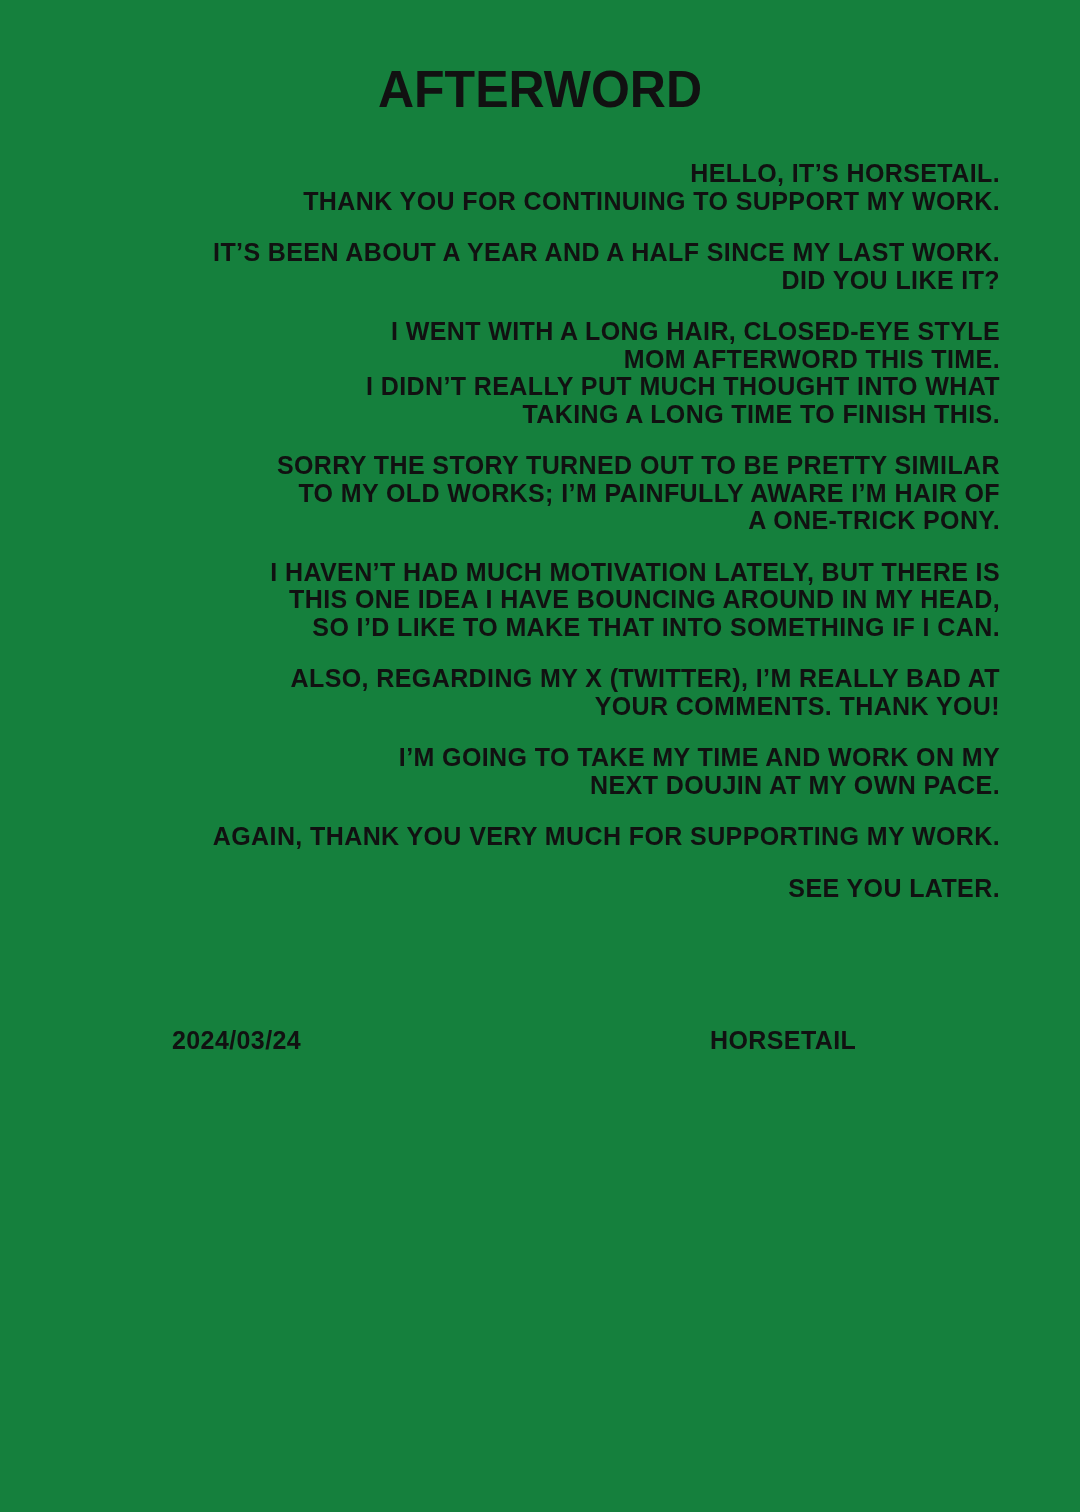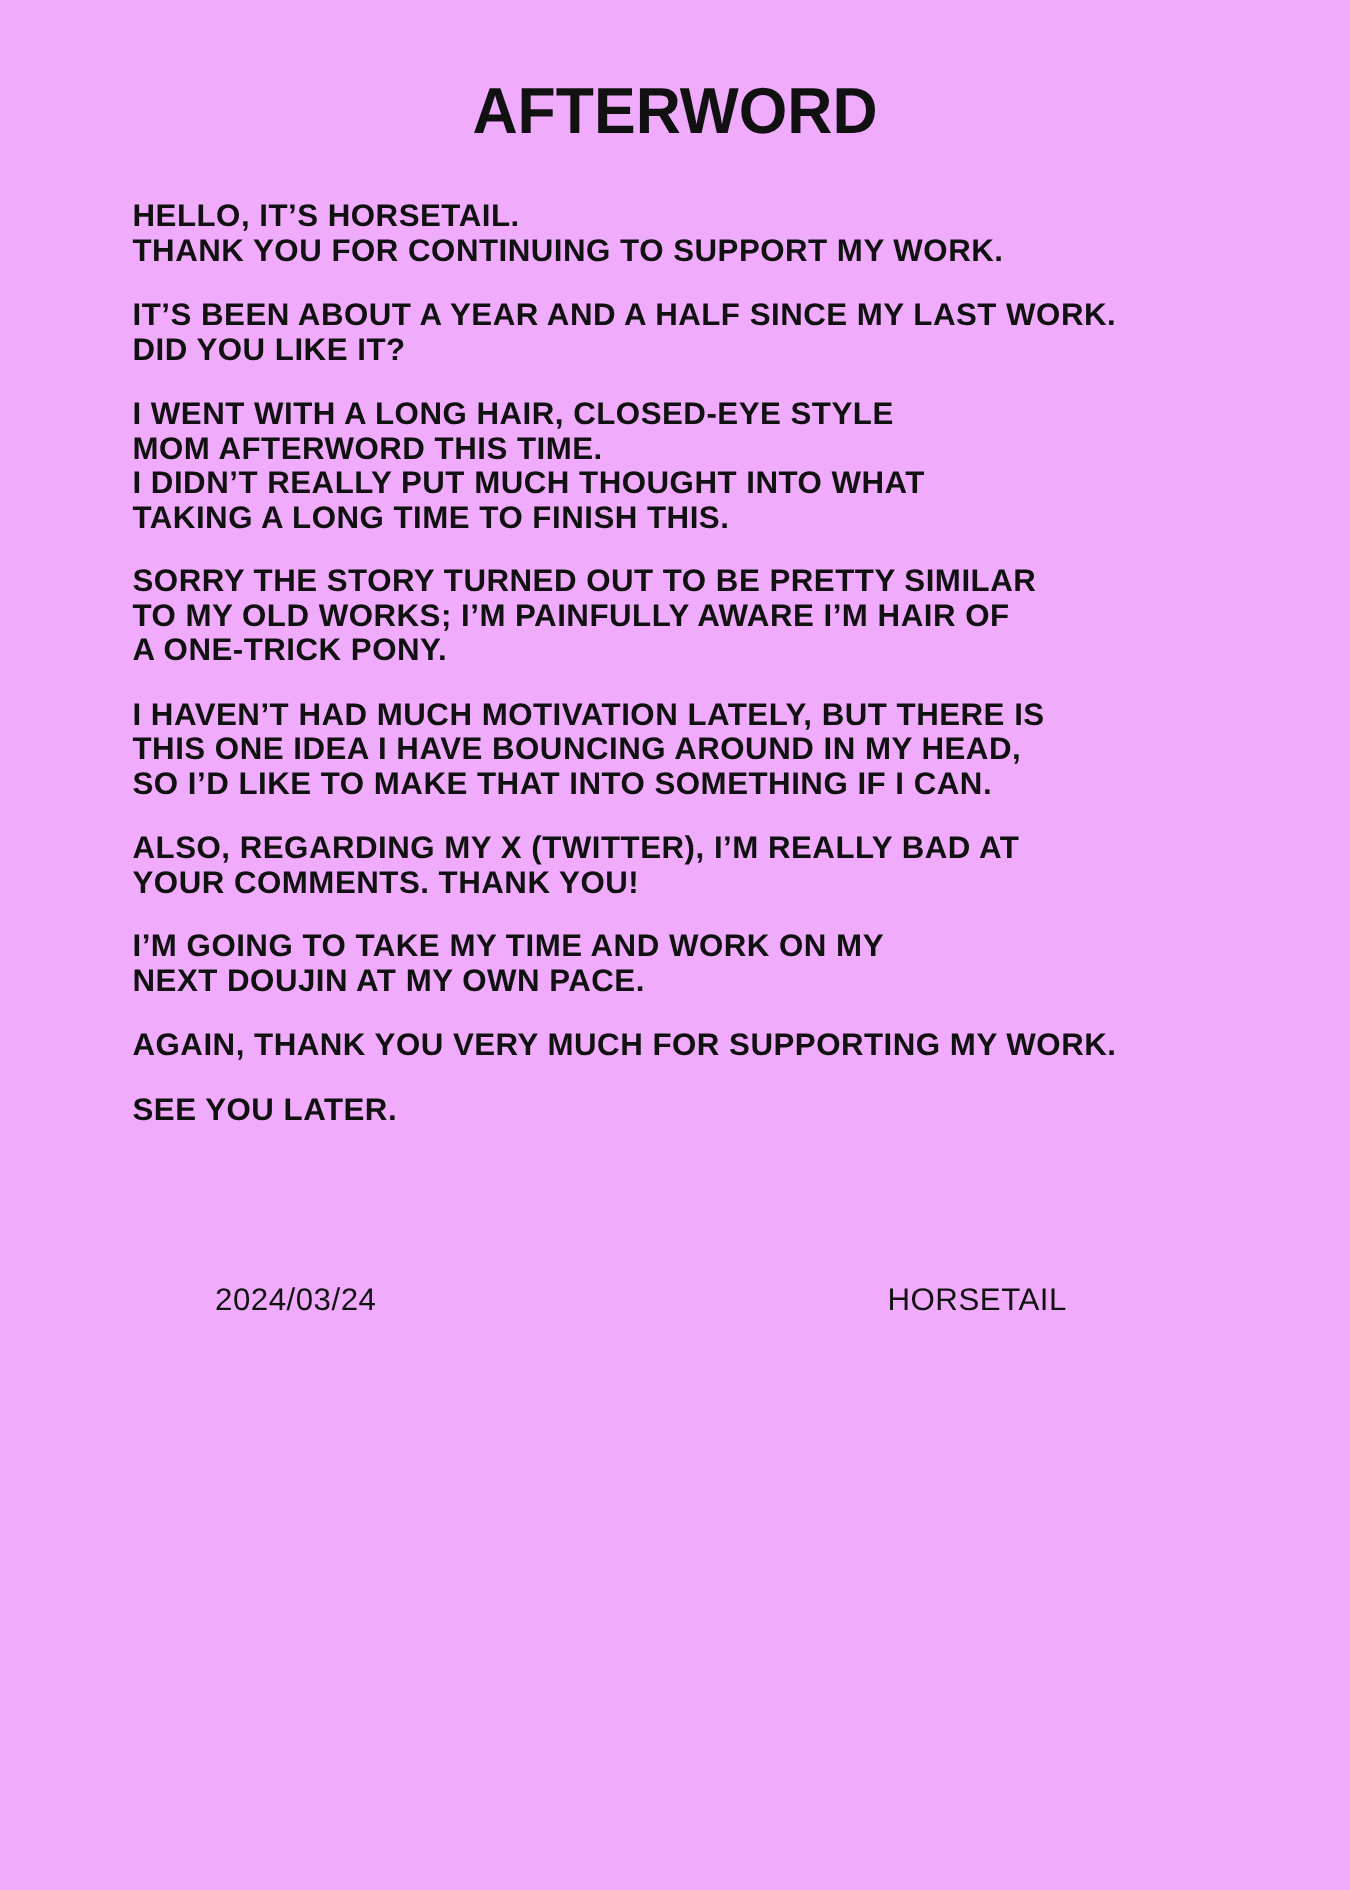--- a/index.html
+++ b/index.html
@@ -4,21 +4,21 @@
 <style>
   html, body {
     margin: 0;
     padding: 0;
     background: #ffffff;
   }
   .page {
     position: relative;
     width: 1080px;
     height: 1512px;
-    background: #f0abfc;
+    background: #15803d;
     color: #111111;
     font-family: "Liberation Sans", "DejaVu Sans", sans-serif;
     overflow: hidden;
     box-sizing: border-box;
     padding: 60px 80px 0 106px;
   }
   .title {
     margin: 0 26px 0 0;
     text-align: center;
     font-size: 50px;
@@ -35,29 +35,30 @@
     letter-spacing: 0.4px;
   }
   .body-text p {
     margin: 0 0 24px 0;
     padding: 0;
   }
   .line {
     display: block;
     line-height: 27.5px;
     white-space: nowrap;
+    text-align: right;
   }
   .footer {
     position: absolute;
     top: 1026px;
     left: 0;
     width: 1080px;
     height: 32px;
     font-size: 25px;
-    font-weight: normal;
+    font-weight: bold;
     letter-spacing: 0.4px;
   }
   .footer .date {
     position: absolute;
     left: 172px;
     top: 0;
     white-space: nowrap;
   }
   .footer .signature {
     position: absolute;

